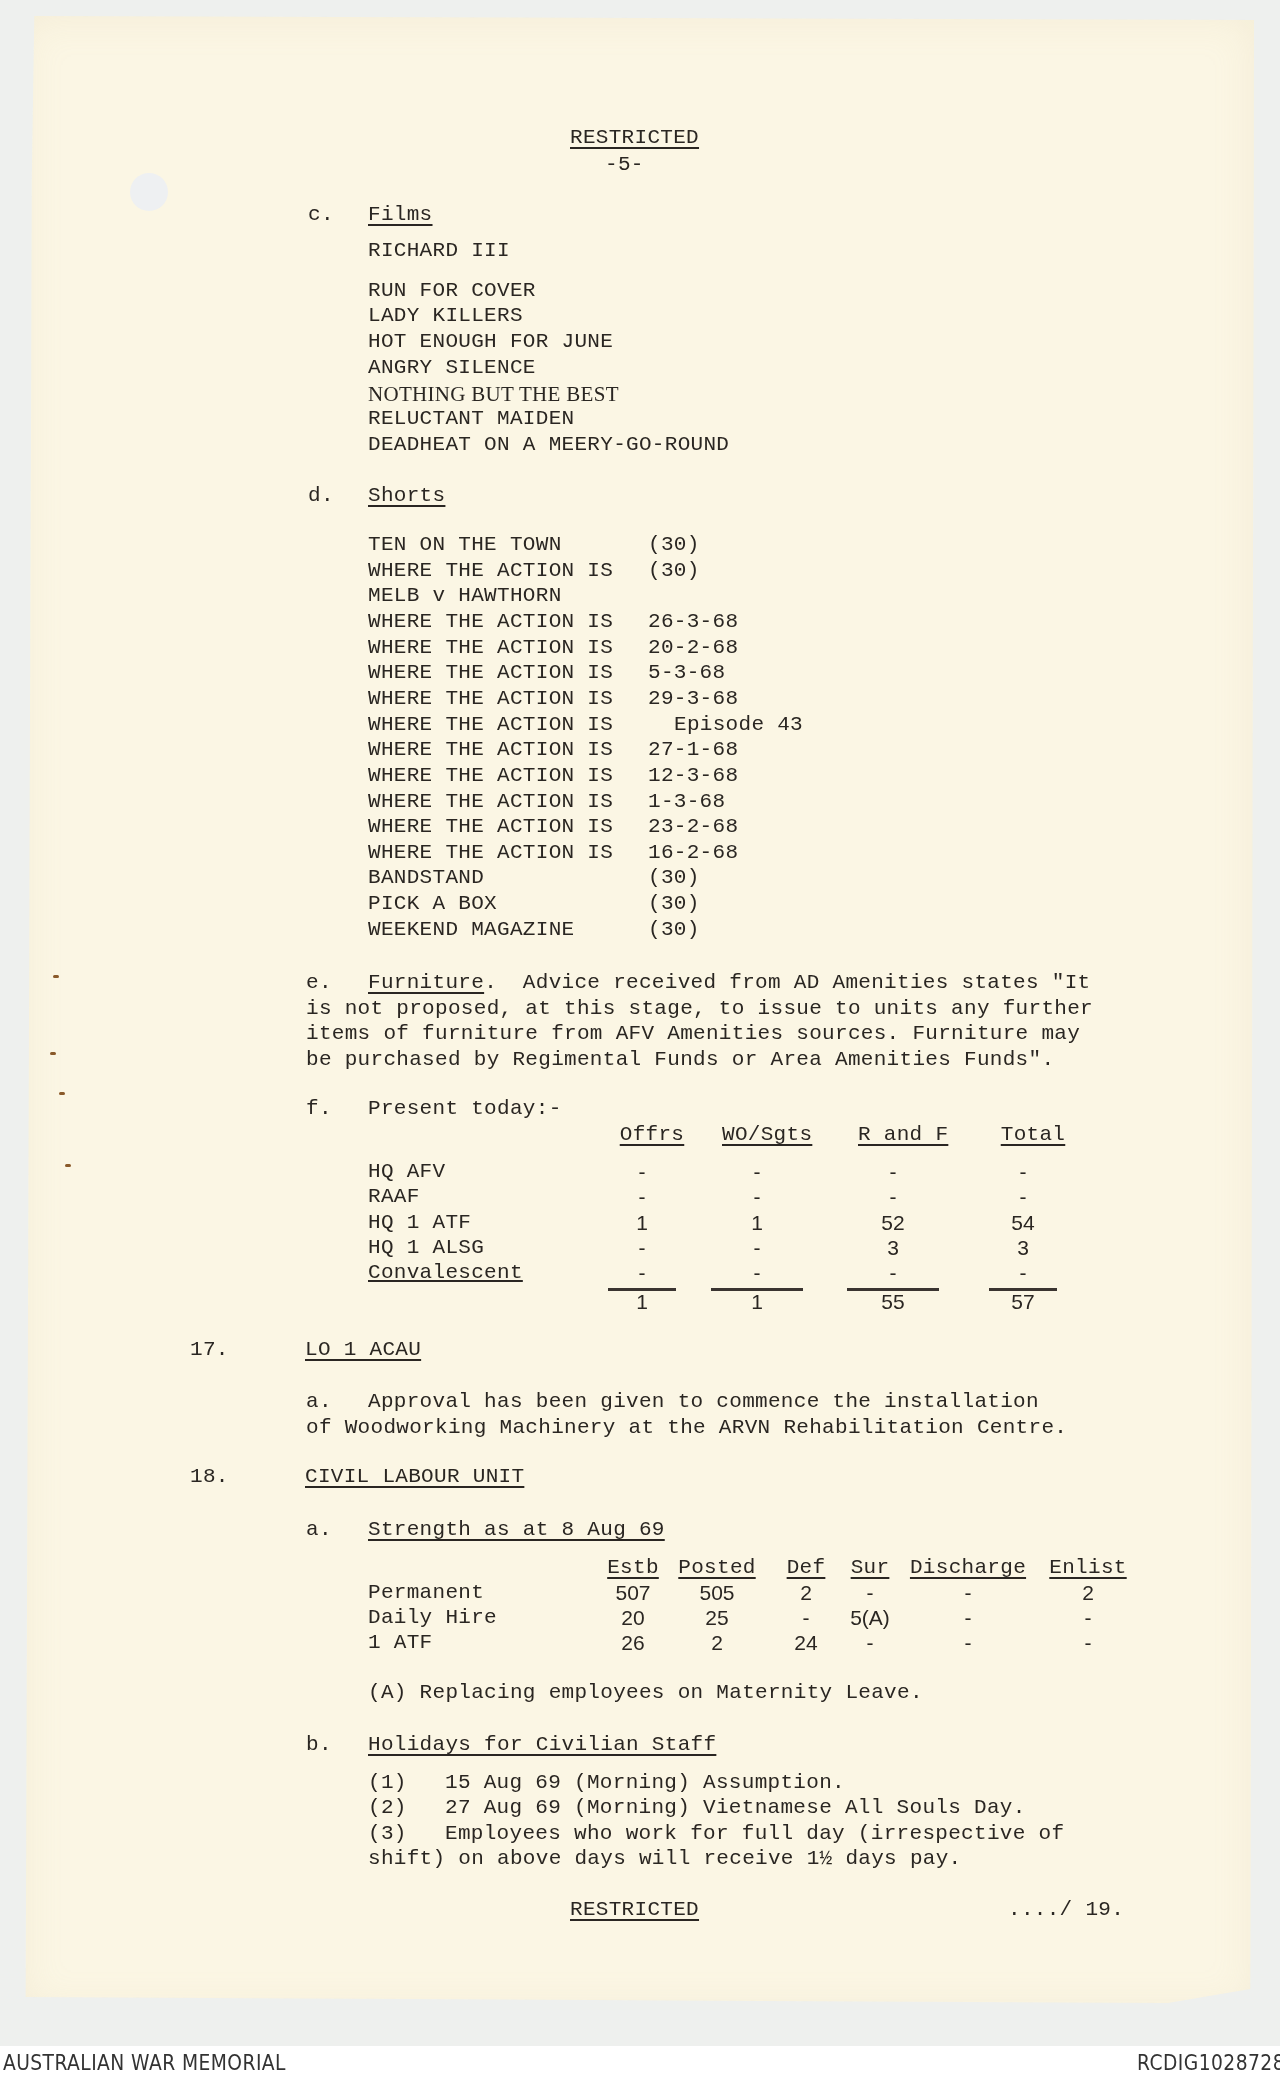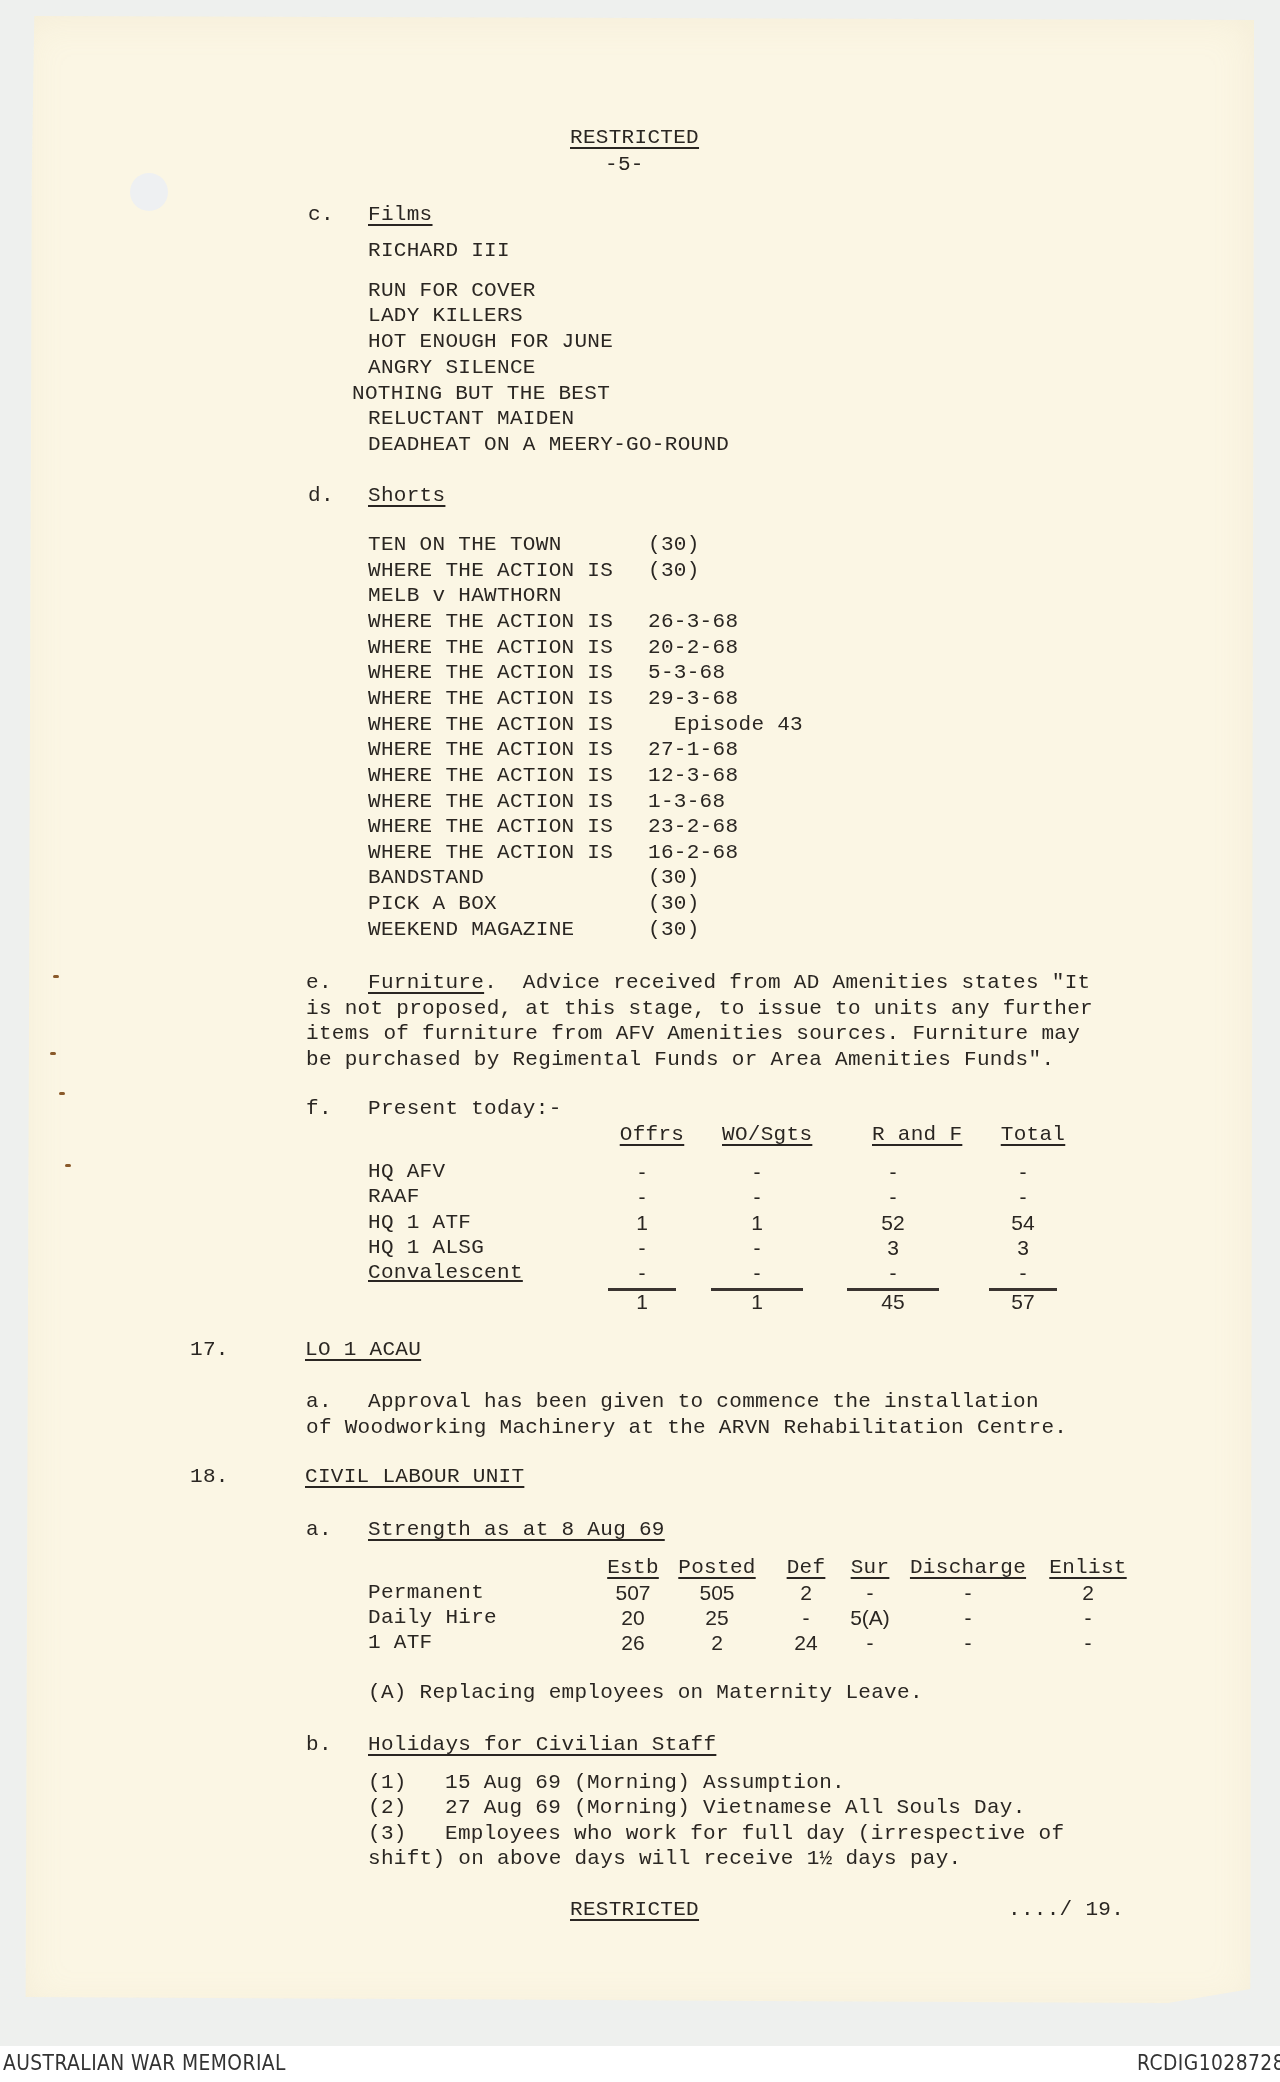--- a/index.html
+++ b/index.html
@@ -48,21 +48,21 @@
 <div class="t" style="left:605px;top:153px">-5-</div>
 
 <div class="t" style="left:308px;top:203px">c.</div>
 <div class="t u" style="left:368px;top:203px">Films</div>
 <div id="films-list">
     <div class="t" style="left: 368px; top: 239px;">RICHARD III</div>
     <div class="t" style="left: 368px; top: 278.7px;">RUN FOR COVER</div>
     <div class="t" style="left: 368px; top: 304.4px;">LADY KILLERS</div>
     <div class="t" style="left: 368px; top: 330.1px;">HOT ENOUGH FOR JUNE</div>
     <div class="t" style="left: 368px; top: 355.8px;">ANGRY SILENCE</div>
-    <div class="t" style="left: 352px; top: 381.5px;">NOTHING BUT THE BEST</div>
+    <div class="t" style="left: 368px; top: 381.5px; font-family: Liberation Serif, serif;">NOTHING BUT THE BEST</div>
     <div class="t" style="left: 368px; top: 407.2px;">RELUCTANT MAIDEN</div>
     <div class="t" style="left: 368px; top: 432.9px;">DEADHEAT ON A MEERY-GO-ROUND</div>
   </div>
 
 <div class="t" style="left:308px;top:484px">d.</div>
 <div class="t u" style="left:368px;top:484px">Shorts</div>
 <div id="shorts-list">
     <div class="t" style="left: 368px; top: 533px;">TEN ON THE TOWN</div>
     <div class="t" style="left: 648px; top: 533px;">(30)</div>
     <div class="t" style="left: 368px; top: 558.65px;">WHERE THE ACTION IS</div>
@@ -100,21 +100,21 @@
 <div class="t" style="left:368px;top:971px"><span class="u">Furniture</span><span>.  Advice received from AD Amenities states "It</span></div>
 <div class="t" style="left:306px;top:997px">is not proposed, at this stage, to issue to units any further</div>
 <div class="t" style="left:306px;top:1022px">items of furniture from AFV Amenities sources. Furniture may</div>
 <div class="t" style="left:306px;top:1048px">be purchased by Regimental Funds or Area Amenities Funds".</div>
 
 <div class="t" style="left:306px;top:1097px">f.</div>
 <div class="t" style="left:368px;top:1097px">Present today:-</div>
 <div id="present-table">
     <div class="t u" style="left: 607px; top: 1123px; width: 90px; text-align: center;">Offrs</div>
     <div class="t u" style="left: 722px; top: 1123px; width: 90px; text-align: center;">WO/Sgts</div>
-    <div class="t u" style="left: 858px; top: 1123px; width: 90px; text-align: center; margin-left: 14px;">R and F</div>
+    <div class="t u" style="left: 858px; top: 1123px; width: 90px; text-align: center;">R and F</div>
     <div class="t u" style="left: 988px; top: 1123px; width: 90px; text-align: center;">Total</div>
     <div class="t" style="left: 368px; top: 1160px;">HQ AFV</div>
     <div class="num" style="left: 612px; top: 1160px; width: 60px;">-</div>
     <div class="num" style="left: 727px; top: 1160px; width: 60px;">-</div>
     <div class="num" style="left: 863px; top: 1160px; width: 60px;">-</div>
     <div class="num" style="left: 993px; top: 1160px; width: 60px;">-</div>
     <div class="t" style="left: 368px; top: 1185.3px;">RAAF</div>
     <div class="num" style="left: 612px; top: 1185.3px; width: 60px;">-</div>
     <div class="num" style="left: 727px; top: 1185.3px; width: 60px;">-</div>
     <div class="num" style="left: 863px; top: 1185.3px; width: 60px;">-</div>
@@ -133,21 +133,21 @@
     <div class="num" style="left: 612px; top: 1261.2px; width: 60px;">-</div>
     <div class="num" style="left: 727px; top: 1261.2px; width: 60px;">-</div>
     <div class="num" style="left: 863px; top: 1261.2px; width: 60px;">-</div>
     <div class="num" style="left: 993px; top: 1261.2px; width: 60px;">-</div>
     <div class="rule" style="left: 608px; top: 1288px; width: 68px;"></div>
     <div class="rule" style="left: 711px; top: 1288px; width: 92px;"></div>
     <div class="rule" style="left: 847px; top: 1288px; width: 92px;"></div>
     <div class="rule" style="left: 989px; top: 1288px; width: 68px;"></div>
     <div class="num" style="left: 612px; top: 1290px; width: 60px;">1</div>
     <div class="num" style="left: 727px; top: 1290px; width: 60px;">1</div>
-    <div class="num" style="left: 863px; top: 1290px; width: 60px;">45</div>
+    <div class="num" style="left: 863px; top: 1290px; width: 60px;">55</div>
     <div class="num" style="left: 993px; top: 1290px; width: 60px;">57</div>
   </div>
 
 <div class="t" style="left:190px;top:1338px">17.</div>
 <div class="t u" style="left:305px;top:1338px">LO 1 ACAU</div>
 <div class="t" style="left:306px;top:1390px">a.</div>
 <div class="t" style="left:368px;top:1390px">Approval has been given to commence the installation</div>
 <div class="t" style="left:306px;top:1416px">of Woodworking Machinery at the ARVN Rehabilitation Centre.</div>
 
 <div class="t" style="left:190px;top:1465px">18.</div>

